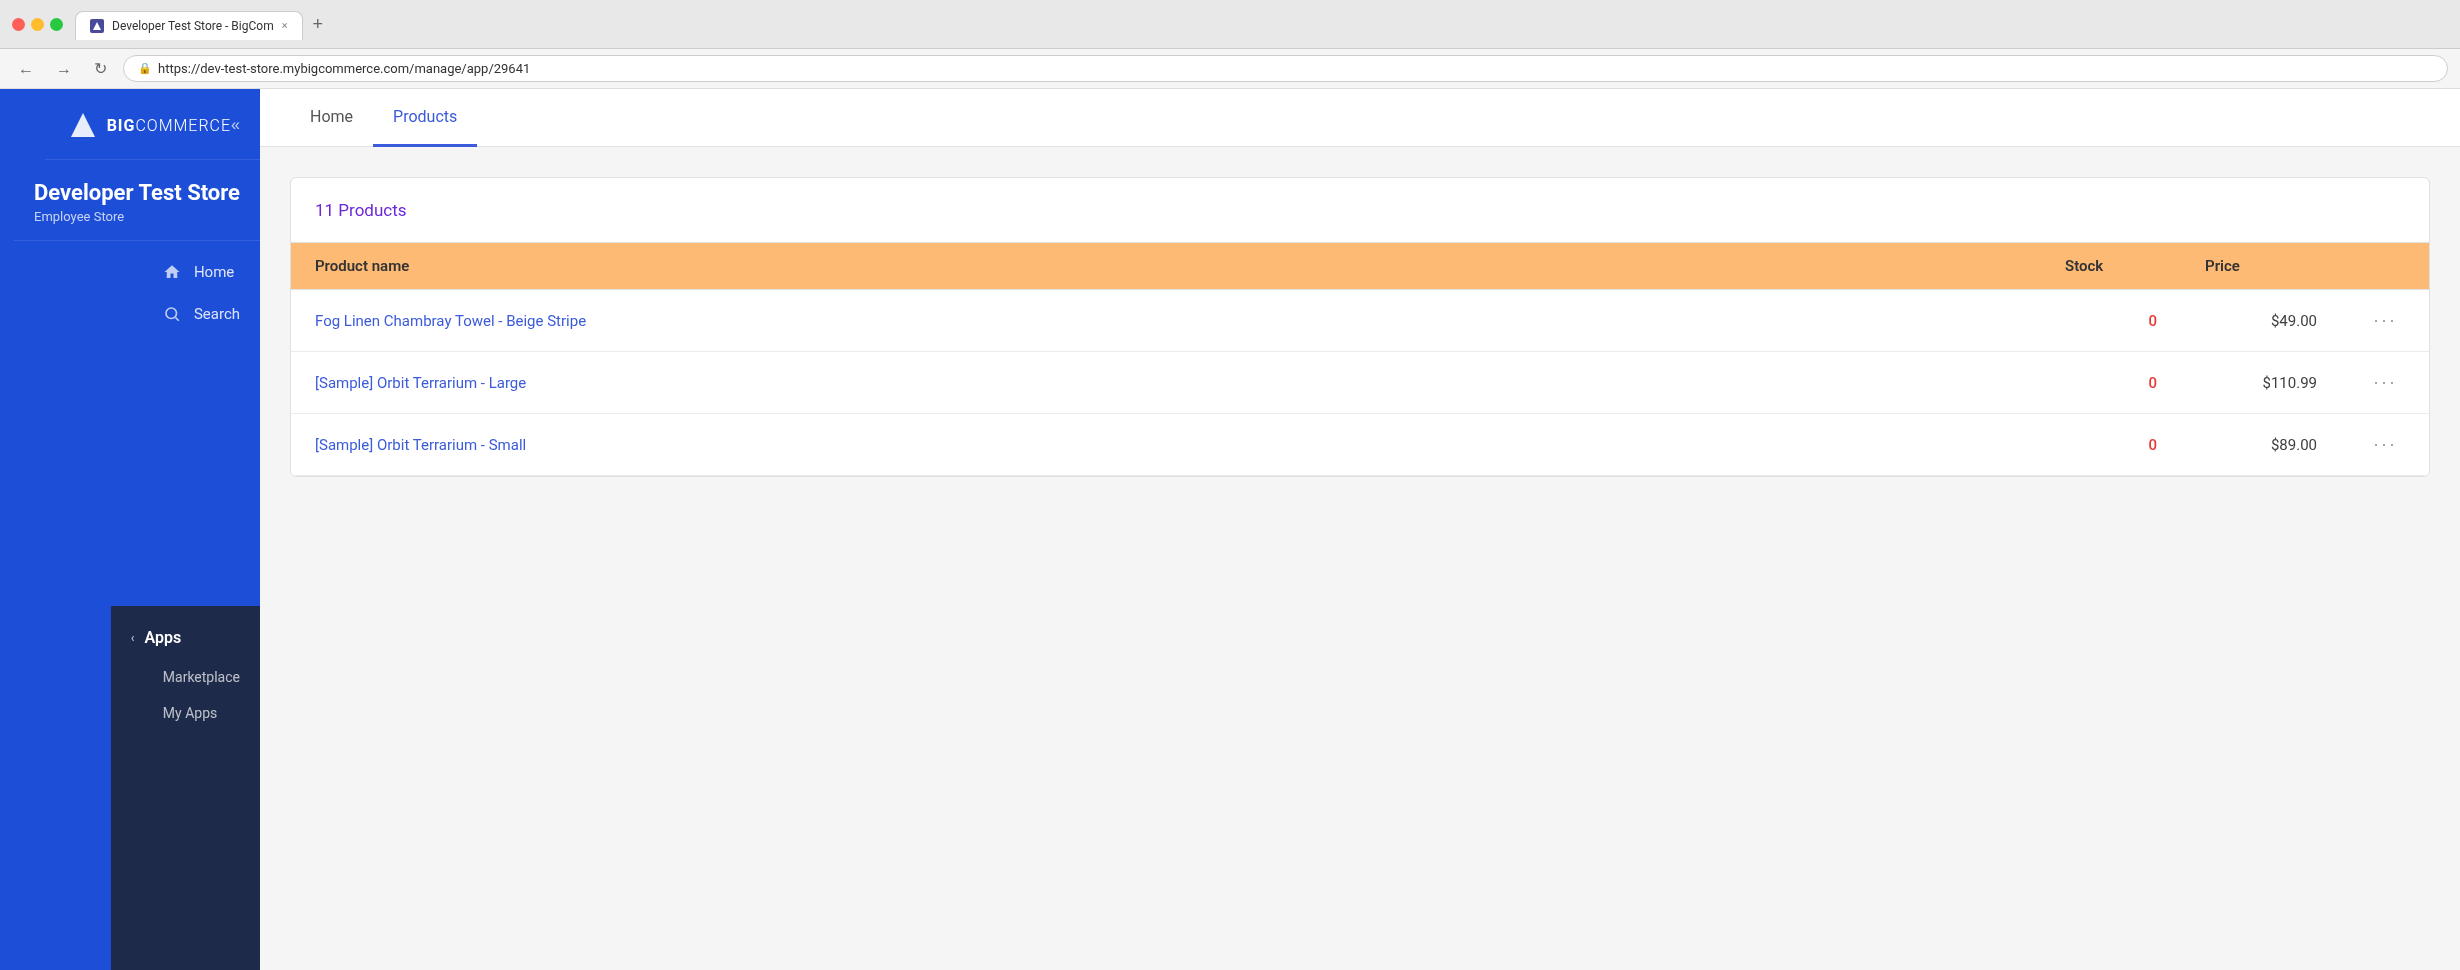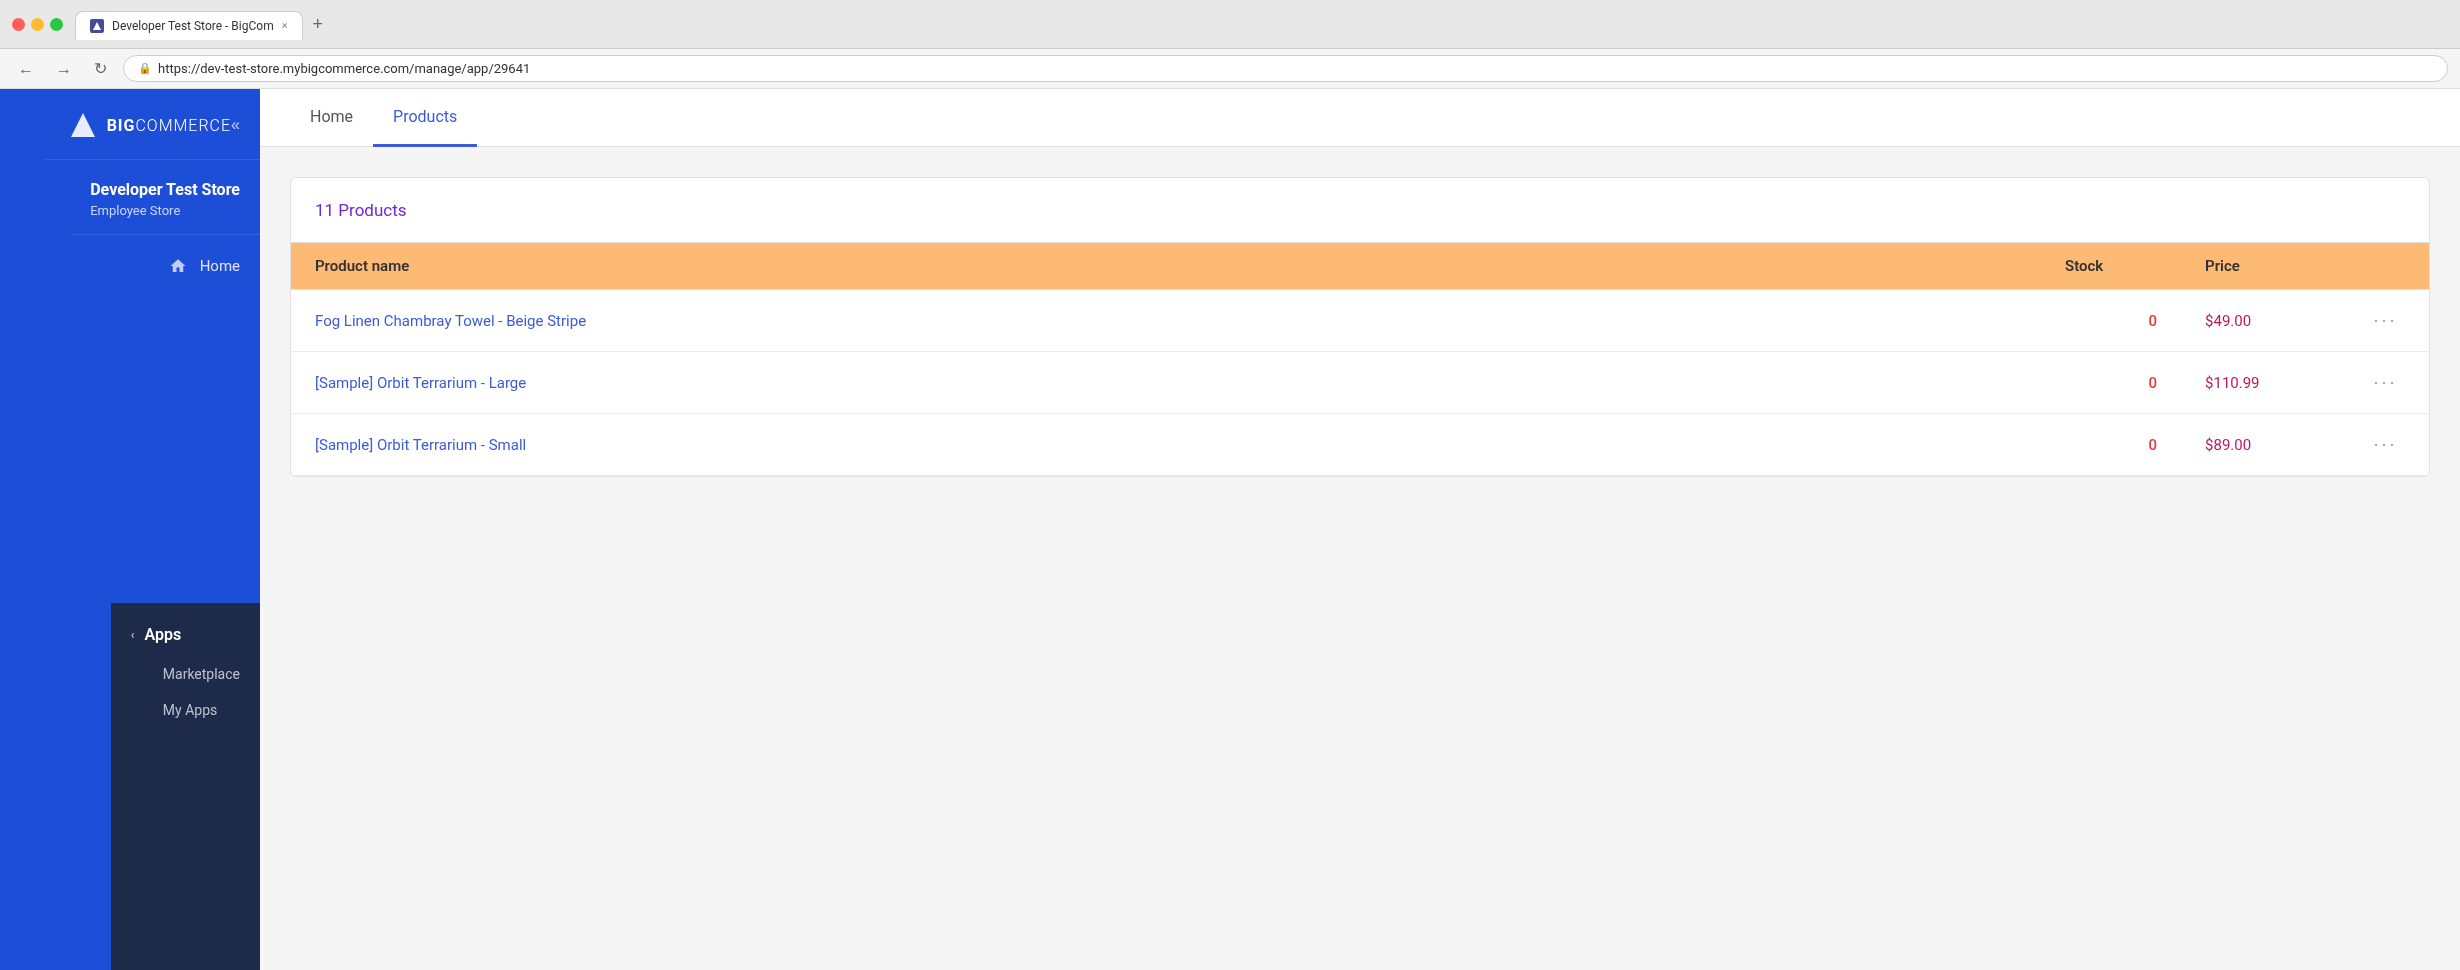--- a/index.html
+++ b/index.html
@@ -70,21 +70,21 @@
       display: flex; align-items: center; justify-content: space-between;
       border-bottom: 1px solid rgba(255,255,255,0.1);
     }
     .bigcommerce-logo { display: flex; align-items: center; gap: 6px; }
     .logo-icon { width: 36px; height: 36px; }
     .logo-text { font-size: 16px; font-weight: 700; letter-spacing: 1px; text-transform: uppercase; }
     .logo-text span { font-weight: 300; }
     .collapse-btn { background: none; border: none; color: rgba(255,255,255,0.7); cursor: pointer; font-size: 16px; }
 
     .store-info { padding: 20px 20px 16px; border-bottom: 1px solid rgba(255,255,255,0.1); }
-    .store-name { font-size: 16px; font-weight: 700; margin-bottom: 4px; }
+    .store-name { font-size: 22px; font-weight: 700; margin-bottom: 4px; }
     .store-type { font-size: 13px; color: rgba(255,255,255,0.75); }
 
     .sidebar-nav { padding: 10px 0; flex: 1; }
     .nav-item {
       display: flex; align-items: center; gap: 12px;
       padding: 12px 20px; color: rgba(255,255,255,0.85);
       font-size: 15px; cursor: pointer;
       position: relative;
     }
     .nav-item .nav-icon { width: 20px; display: flex; align-items: center; justify-content: center; opacity: 0.85; }
@@ -136,21 +136,21 @@
       border-bottom: 1px solid #e0e0e0;
     }
     .th-stock { text-align: right; width: 140px; }
     .th-price { text-align: right; width: 160px; }
     .th-actions { width: 60px; }
 
     .products-table tbody tr { border-bottom: 1px solid #ebebeb; }
     .products-table td { padding: 18px 24px; font-size: 15px; }
     .product-name-link { color: #3b5bdb; text-decoration: none; }
     .td-stock { text-align: right; color: #e53935; font-weight: 500; }
-    .td-price { color: #be185d; }
+    .td-price { text-align: right; color: #404040; }
     .td-actions { text-align: right; }
     .action-dots { background: none; border: none; font-size: 18px; color: #999; cursor: pointer; padding: 2px 8px; letter-spacing: 2px; }
   </style>
 </head>
 <body>
 
 <div>
   <div class="browser-chrome">
     <div class="browser-titlebar">
       <div class="traffic-lights">
@@ -204,20 +204,29 @@
     </div>
 
     <div class="sidebar-nav">
       <div class="nav-item">
         <span class="nav-icon">
           <svg width="18" height="18" viewBox="0 0 24 24" fill="white" opacity="0.85">
               <path d="M10 20v-6h4v6h5v-8h3L12 3 2 12h3v8z"></path>
             </svg>
         </span>
         <span>Home</span>
+      </div>
+      <div class="nav-item">
+        <span class="nav-icon">
+          <svg width="18" height="18" viewBox="0 0 24 24" fill="none" stroke="white" stroke-width="2.2" opacity="0.85">
+              <circle cx="11" cy="11" r="7"></circle>
+              <line x1="21" y1="21" x2="16.65" y2="16.65"></line>
+            </svg>
+        </span>
+        <span>Search</span>
       </div>
     </div>
 
     <div class="sidebar-section-dark">
       <div class="section-header">
         <span class="chevron">‹</span>
         <span>Apps</span>
       </div>
       <div class="sub-nav-item">
         <span>Marketplace</span>

